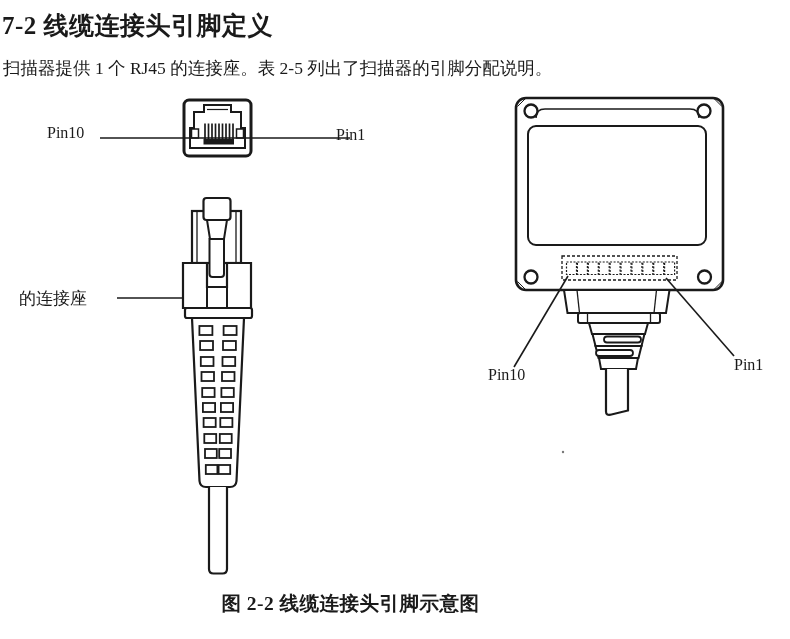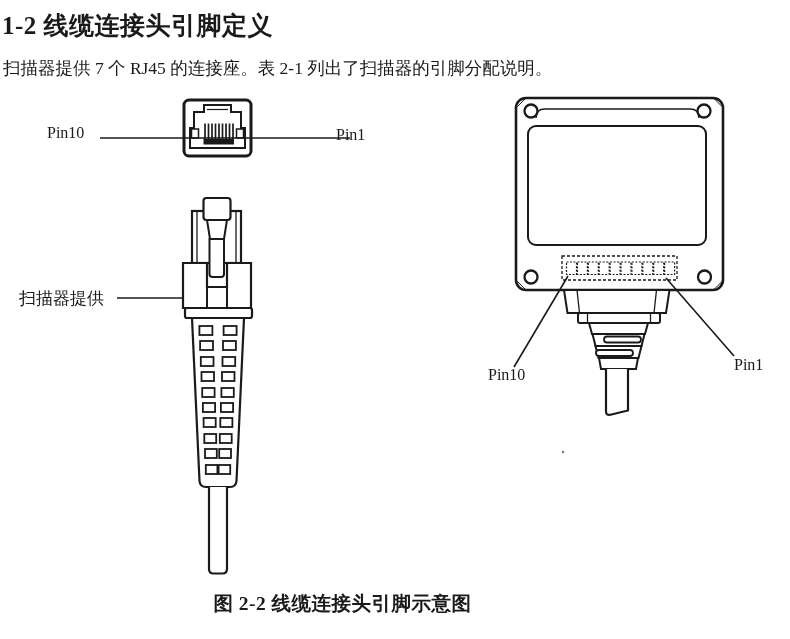--- a/index.html
+++ b/index.html
@@ -9,21 +9,21 @@
   }
   .abs{position:absolute;}
   #heading{left:2px;top:9px;font-size:25px;font-weight:bold;letter-spacing:.5px;white-space:nowrap;}
   #intro{left:3px;top:56px;font-size:17.5px;white-space:nowrap;}
   .pinlabel{font-size:16px;white-space:nowrap;}
   #pin10-left{left:47px;top:124px;}
   #pin1-left{left:336px;top:126px;}
   #cable-label{left:19px;top:287px;font-size:17px;}
   #pin10-right{left:488px;top:366px;}
   #pin1-right{left:734px;top:356px;}
-  #caption{left:0;top:590px;width:685px;text-align:center;font-size:19.5px;font-weight:bold;letter-spacing:.5px;}
+  #caption{left:8px;top:590px;width:685px;text-align:center;font-size:19.5px;font-weight:bold;letter-spacing:.5px;}
   svg{position:absolute;left:0;top:0;}
 </style>
 </head>
 <body>
 
 <svg width="790" height="639" viewBox="0 0 790 639" aria-hidden="true">
 
   <g stroke="#1a1a1a" fill="#ffffff">
     <rect x="184" y="100" width="67" height="56" rx="5" stroke-width="3"></rect>
     <path d="M190,148 L190,128 L194,128 L194,112 L204,112 L204,105 L231,105 L231,112 L241,112 L241,128 L245,128 L245,148 Z" stroke-width="2"></path>
@@ -125,24 +125,24 @@
       <rect x="604" y="336.5" width="37" height="6" rx="3" stroke-width="1.8"></rect>
       <rect x="596" y="350" width="37" height="6" rx="3" stroke-width="1.8"></rect>
     </g>
     <path d="M606,369 L606,411.5 Q606,415.5 610.5,414.7 L628,410.5 L628,369" stroke-width="2.2"></path>
     <line x1="568" y1="276" x2="514" y2="367" stroke-width="1.6"></line>
     <line x1="666" y1="278" x2="734" y2="356" stroke-width="1.6"></line>
     <circle cx="563" cy="452" r="1.2" fill="#777" stroke="none"></circle>
   </g>
 </svg>
 
-<div id="heading" class="abs">1-2 线缆连接头引脚定义</div>
-<div id="intro" class="abs">扫描器提供 7 个 RJ45 的连接座。表 2-1 列出了扫描器的引脚分配说明。</div>
+<div id="heading" class="abs">7-2 线缆连接头引脚定义</div>
+<div id="intro" class="abs">扫描器提供 1 个 RJ45 的连接座。表 2-5 列出了扫描器的引脚分配说明。</div>
 
 <div id="pin10-left" class="abs pinlabel">Pin10</div>
 <div id="pin1-left" class="abs pinlabel">Pin1</div>
 
-<div id="cable-label" class="abs pinlabel">扫描器提供</div>
+<div id="cable-label" class="abs pinlabel">的连接座</div>
 
 <div id="pin10-right" class="abs pinlabel">Pin10</div>
 <div id="pin1-right" class="abs pinlabel">Pin1</div>
 
 <div id="caption" class="abs">图 2-2 线缆连接头引脚示意图</div>
 
 </body></html>

